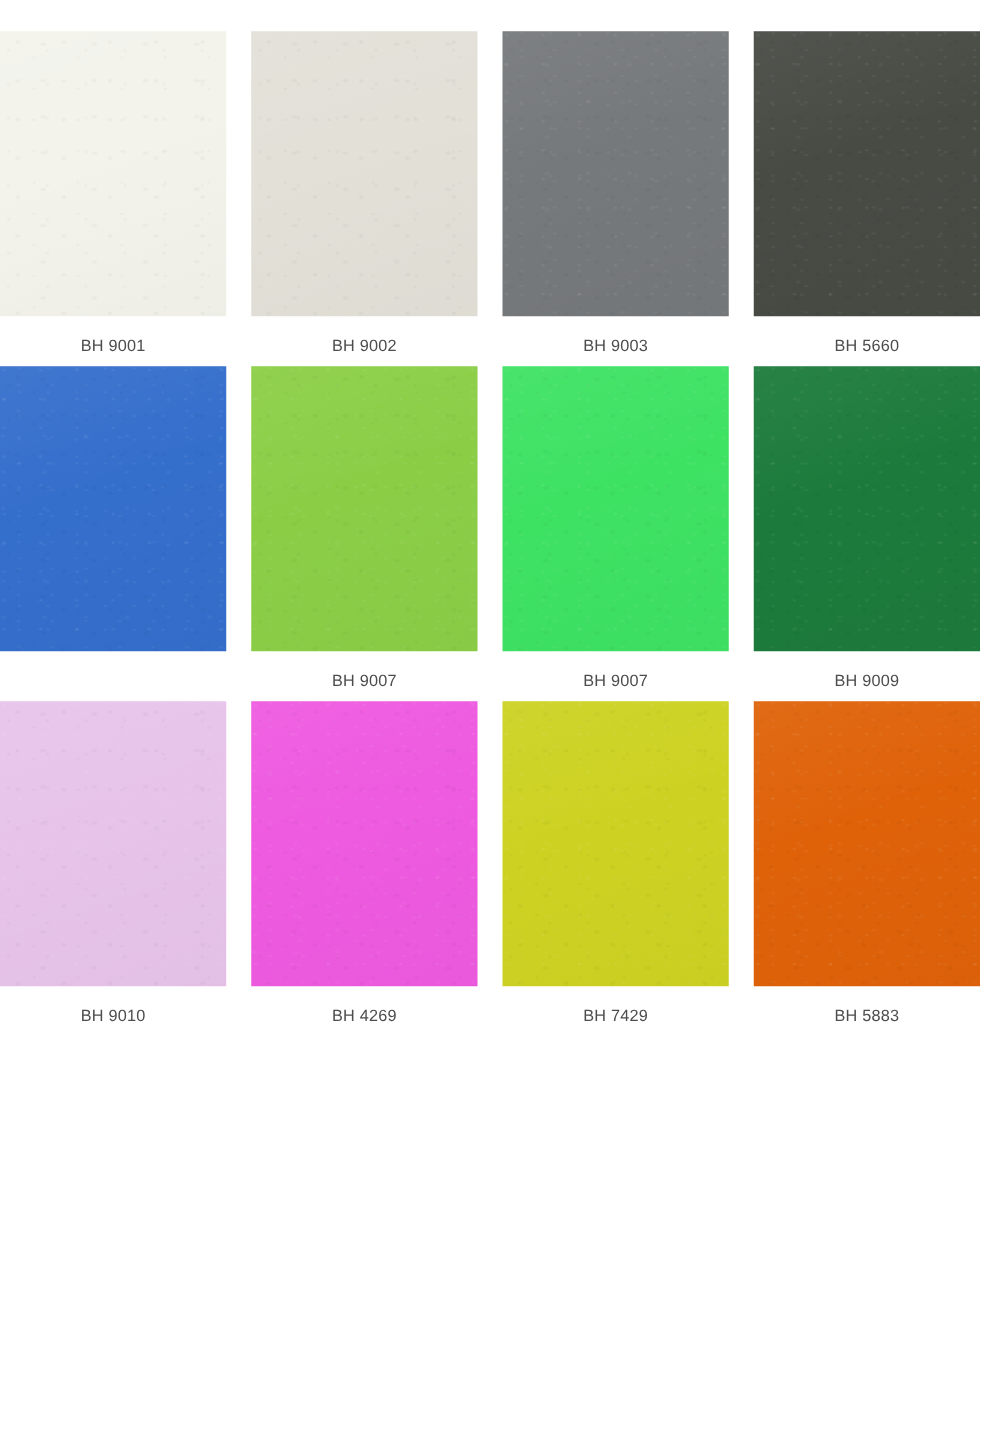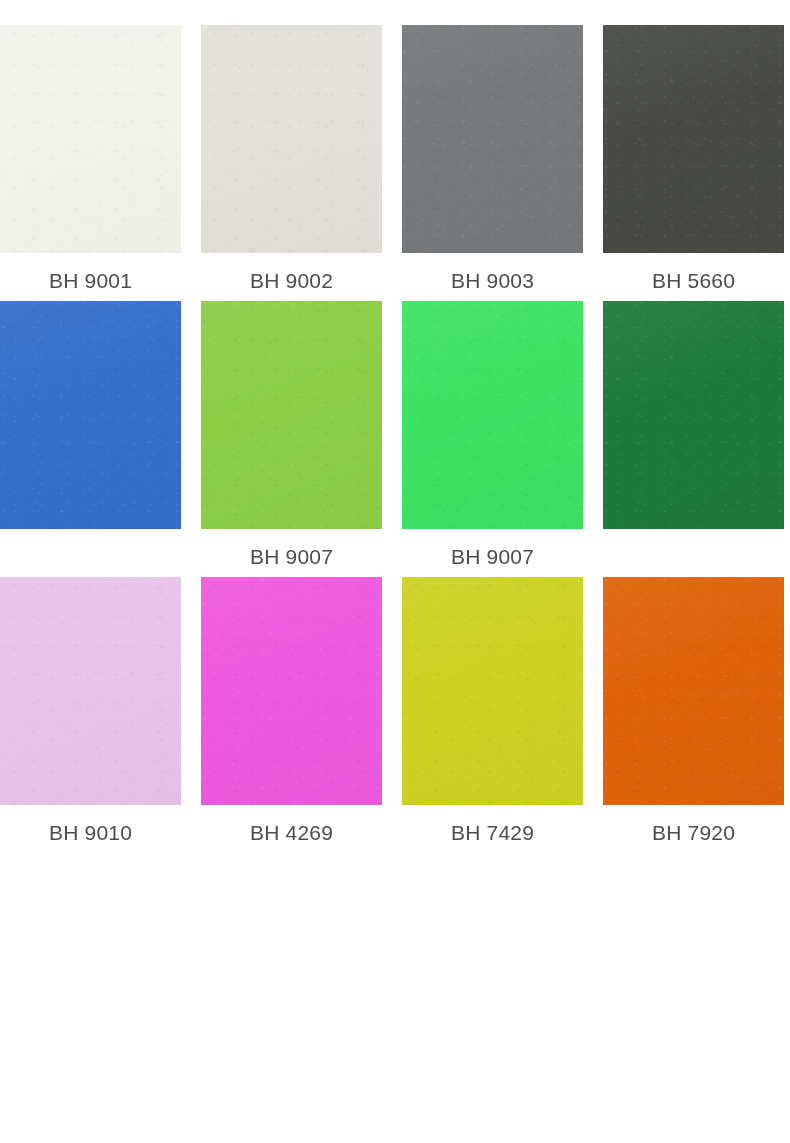--- a/index.html
+++ b/index.html
@@ -65,21 +65,21 @@
     position: absolute;
     inset: 0;
     background:
       linear-gradient(160deg, rgba(255,255,255,0.055) 0%, rgba(255,255,255,0.0) 42%, rgba(0,0,0,0.018) 100%);
     pointer-events: none;
   }
 
   .swatch-label {
     display: block;
     text-align: center;
-    font-size: 21px;
+    font-size: 13px;
     color: #4d4d4d;
     line-height: 1;
     padding-top: 17px;
     letter-spacing: 0.2px;
     white-space: nowrap;
   }
 </style>
 </head>
 <body>
 
@@ -106,30 +106,31 @@
     <div class="swatch-cell">
       <div class="swatch-chip" style="background-color: rgb(139, 206, 70);"></div>
       <span class="swatch-label">BH 9007</span>
     </div>
     <div class="swatch-cell">
       <div class="swatch-chip" style="background-color: rgb(62, 226, 99);"></div>
       <span class="swatch-label">BH 9007</span>
     </div>
     <div class="swatch-cell">
       <div class="swatch-chip" style="background-color: rgb(28, 123, 60);"></div>
+      <span class="swatch-label">BH 9009</span>
     </div>
     <div class="swatch-cell">
       <div class="swatch-chip" style="background-color: rgb(231, 195, 234);"></div>
       <span class="swatch-label">BH 9010</span>
     </div>
     <div class="swatch-cell">
       <div class="swatch-chip" style="background-color: rgb(238, 90, 224);"></div>
       <span class="swatch-label">BH 4269</span>
     </div>
     <div class="swatch-cell">
       <div class="swatch-chip" style="background-color: rgb(205, 210, 34);"></div>
       <span class="swatch-label">BH 7429</span>
     </div>
     <div class="swatch-cell">
       <div class="swatch-chip" style="background-color: rgb(223, 98, 9);"></div>
-      <span class="swatch-label">BH 7920</span>
+      <span class="swatch-label">BH 5883</span>
     </div>
   </div>
 
 </body></html>

